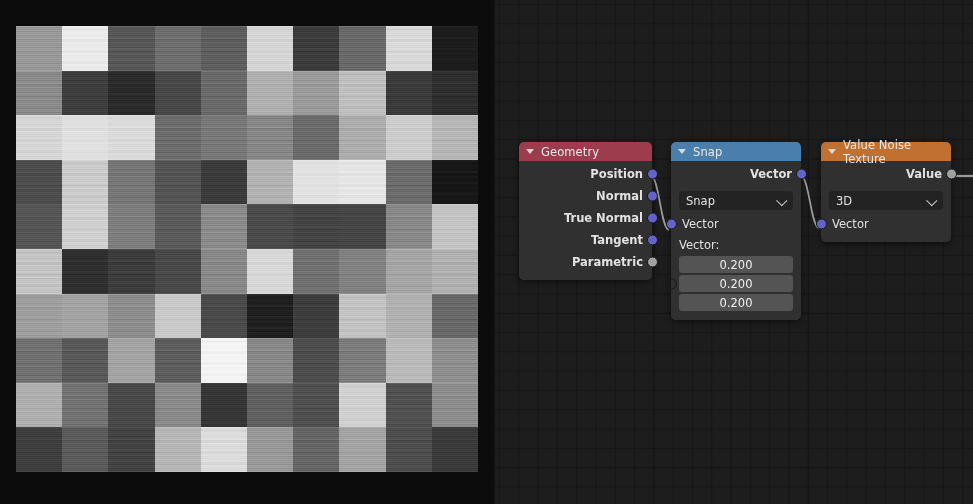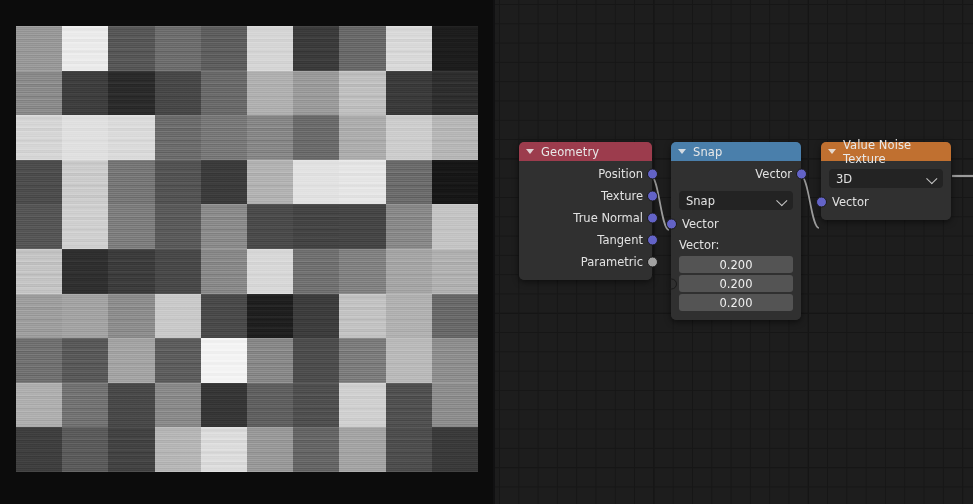--- a/index.html
+++ b/index.html
@@ -143,21 +143,21 @@
   }
 
   .socket-row {
     height: 22px;
     display: flex;
     align-items: center;
     position: relative;
     font-size: 11.5px;
     color: #e2e2e2;
   }
-  .socket-row.out { justify-content: flex-end; padding-right: 9px; }
+  .socket-row.out { justify-content: flex-end; padding-right: 9px; font-weight: bold; }
   .socket-row.in  { justify-content: flex-start; padding-left: 11px; }
 
   .socket {
     position: absolute;
     width: 9px; height: 9px;
     border-radius: 50%;
     border: 1px solid #1a1a1a;
     top: 50%;
     transform: translateY(-50%);
   }
@@ -640,21 +640,21 @@
       <div class="node-header" style="background:#9c3c4d;">
         <span class="tri"></span>
         <span>Geometry</span>
       </div>
       <div class="node-body" style="padding-top:2px;">
         <div class="socket-row out">
           <span>Position</span>
           <span class="socket right vector"></span>
         </div>
         <div class="socket-row out">
-          <span>Texture</span>
+          <span>Normal</span>
           <span class="socket right vector"></span>
         </div>
         <div class="socket-row out">
           <span>True Normal</span>
           <span class="socket right vector"></span>
         </div>
         <div class="socket-row out">
           <span>Tangent</span>
           <span class="socket right vector"></span>
         </div>
@@ -692,20 +692,24 @@
         <div class="socket" style="left:-5.5px; top:142px;"></div>
       </div>
     </div>
 
     <div class="node" id="node-white-noise" style="left:326px; top:142px; width:130px;">
       <div class="node-header" style="background:#c07030;">
         <span class="tri"></span>
         <span>Value Noise Texture</span>
       </div>
       <div class="node-body" style="padding-top:2px;">
+        <div class="socket-row out">
+          <span>Value</span>
+          <span class="socket right value"></span>
+        </div>
         <div class="dropdown" style="margin-top:6px;">
           <span>3D</span>
           <span class="chev"></span>
         </div>
         <div class="socket-row in">
           <span class="socket left vector"></span>
           <span>Vector</span>
         </div>
       </div>
     </div>

